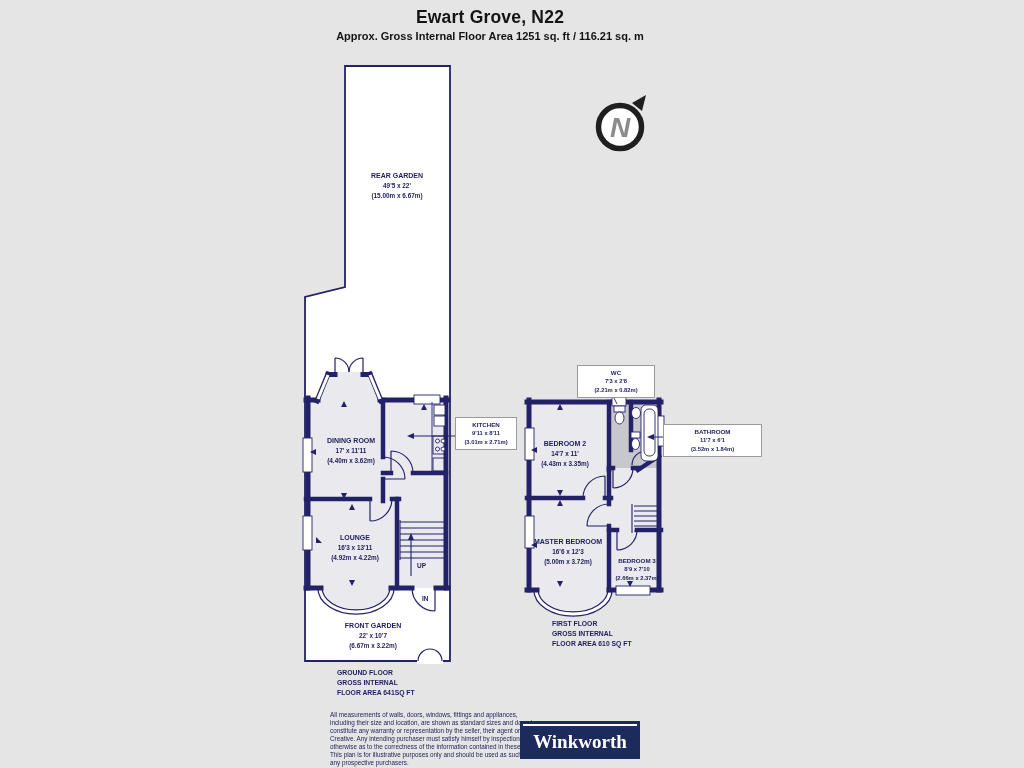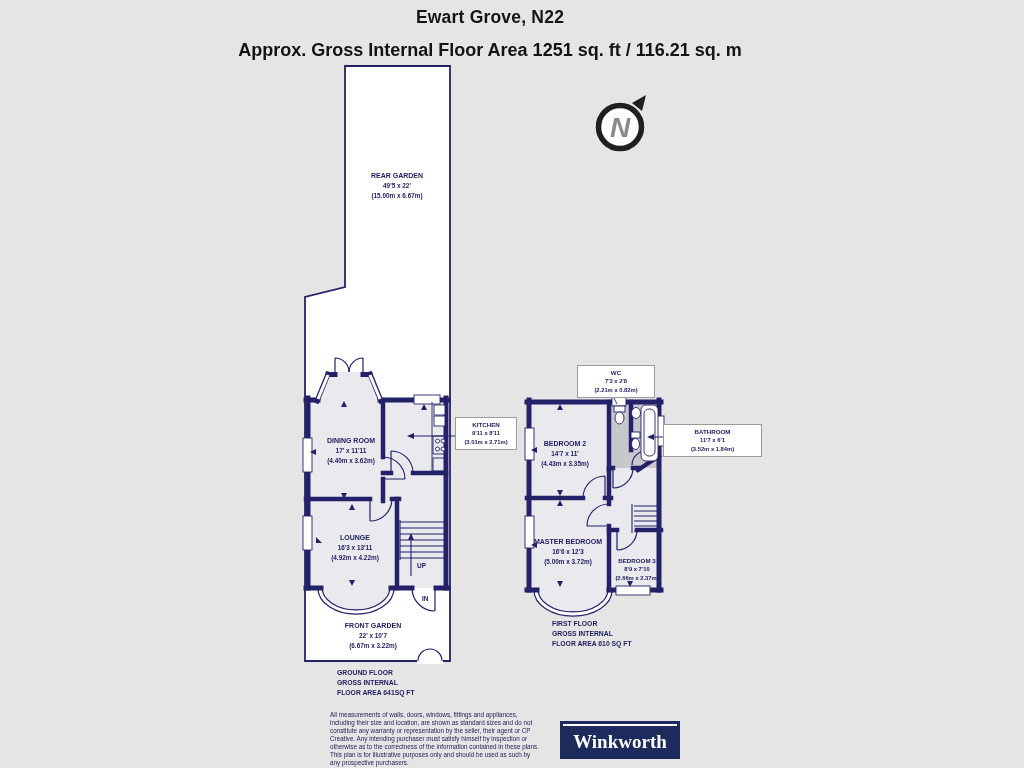--- a/index.html
+++ b/index.html
@@ -1,33 +1,33 @@
 <!DOCTYPE html>
 <html><head>
 <meta charset="utf-8">
 <style>
   html,body{margin:0;padding:0;background:#fff;}
   .page{position:relative;width:1024px;height:768px;background:#e5e5e5;overflow:hidden;
         font-family:"Liberation Sans",sans-serif;}
   .hdr{position:absolute;top:7px;left:0;width:980px;text-align:center;color:#141414;}
   .hdr .t{font-size:17.5px;font-weight:bold;letter-spacing:.2px;}
-  .hdr .s{font-size:18px;font-weight:bold;margin-top:12px;}
+  .hdr .s{font-size:11px;font-weight:bold;margin-top:2px;}
   svg.plan{position:absolute;left:0;top:0;}
   .room-label{position:absolute;text-align:center;color:#1d1d5f;font-weight:bold;}
   .rl-name{font-size:7px;line-height:10px;white-space:nowrap;}
   .rl-dim{font-size:6.4px;line-height:10px;white-space:nowrap;}
   .small .rl-name{font-size:6.2px;line-height:9px;}
   .small .rl-dim{font-size:5.8px;line-height:9px;}
   .boxed{background:#fff;border:1px solid #9b9b9b;padding:2px 1px;box-sizing:border-box;}
   .area-label{position:absolute;text-align:left;color:#1d1d5f;font-weight:bold;}
   .area-label .rl-dim{text-align:left;font-size:6.8px;line-height:10px;}
   .tiny-label{position:absolute;font-size:6.5px;font-weight:bold;color:#1d1d5f;white-space:nowrap;}
   .disclaimer{position:absolute;left:330px;top:711px;width:211px;font-size:6.3px;line-height:1.26;
               color:#1d1d55;}
-  .logo{position:absolute;left:560px;top:721px;width:120px;height:38px;background:#1c2a5c;
+  .logo{position:absolute;left:520px;top:721px;width:120px;height:38px;background:#1c2a5c;
         color:#fff;display:flex;align-items:center;justify-content:center;
         font-family:"Liberation Serif",serif;font-size:19px;font-weight:bold;padding-top:3px;box-sizing:border-box;}
   .logo::before{content:"";position:absolute;top:3px;left:3px;right:3px;height:2px;background:#fff;}
 </style>
 </head>
 <body>
 
 <div class="page">
 
   <div class="hdr">

